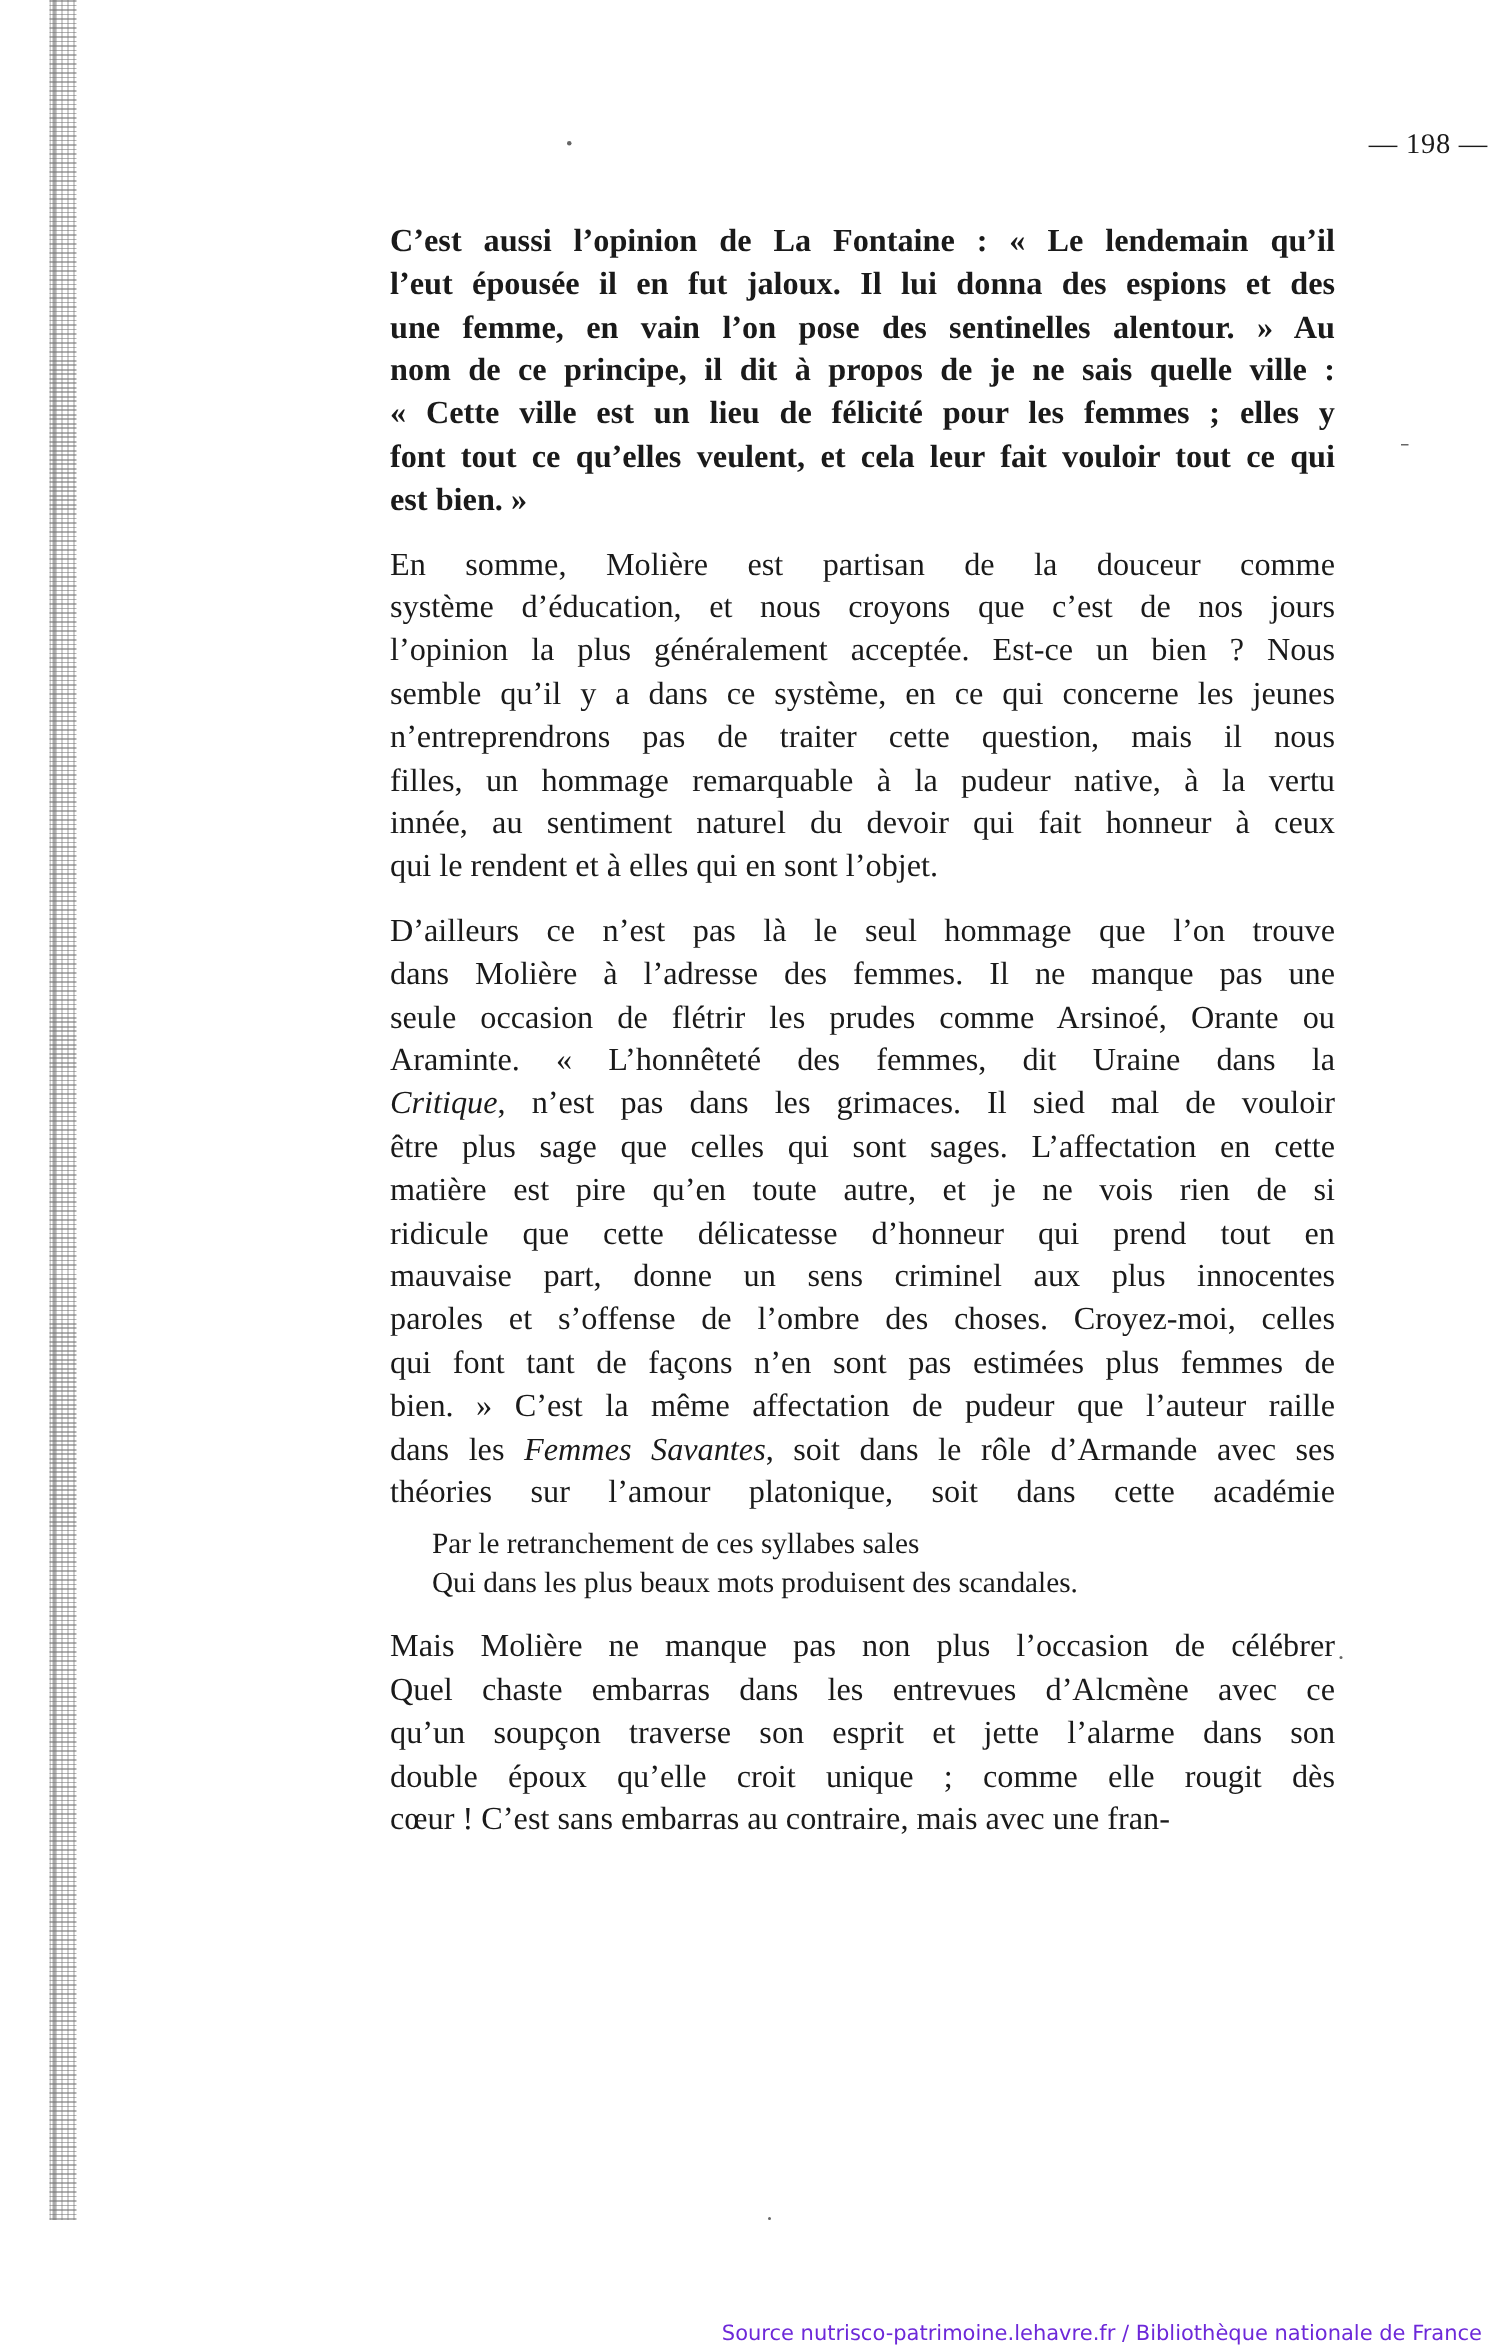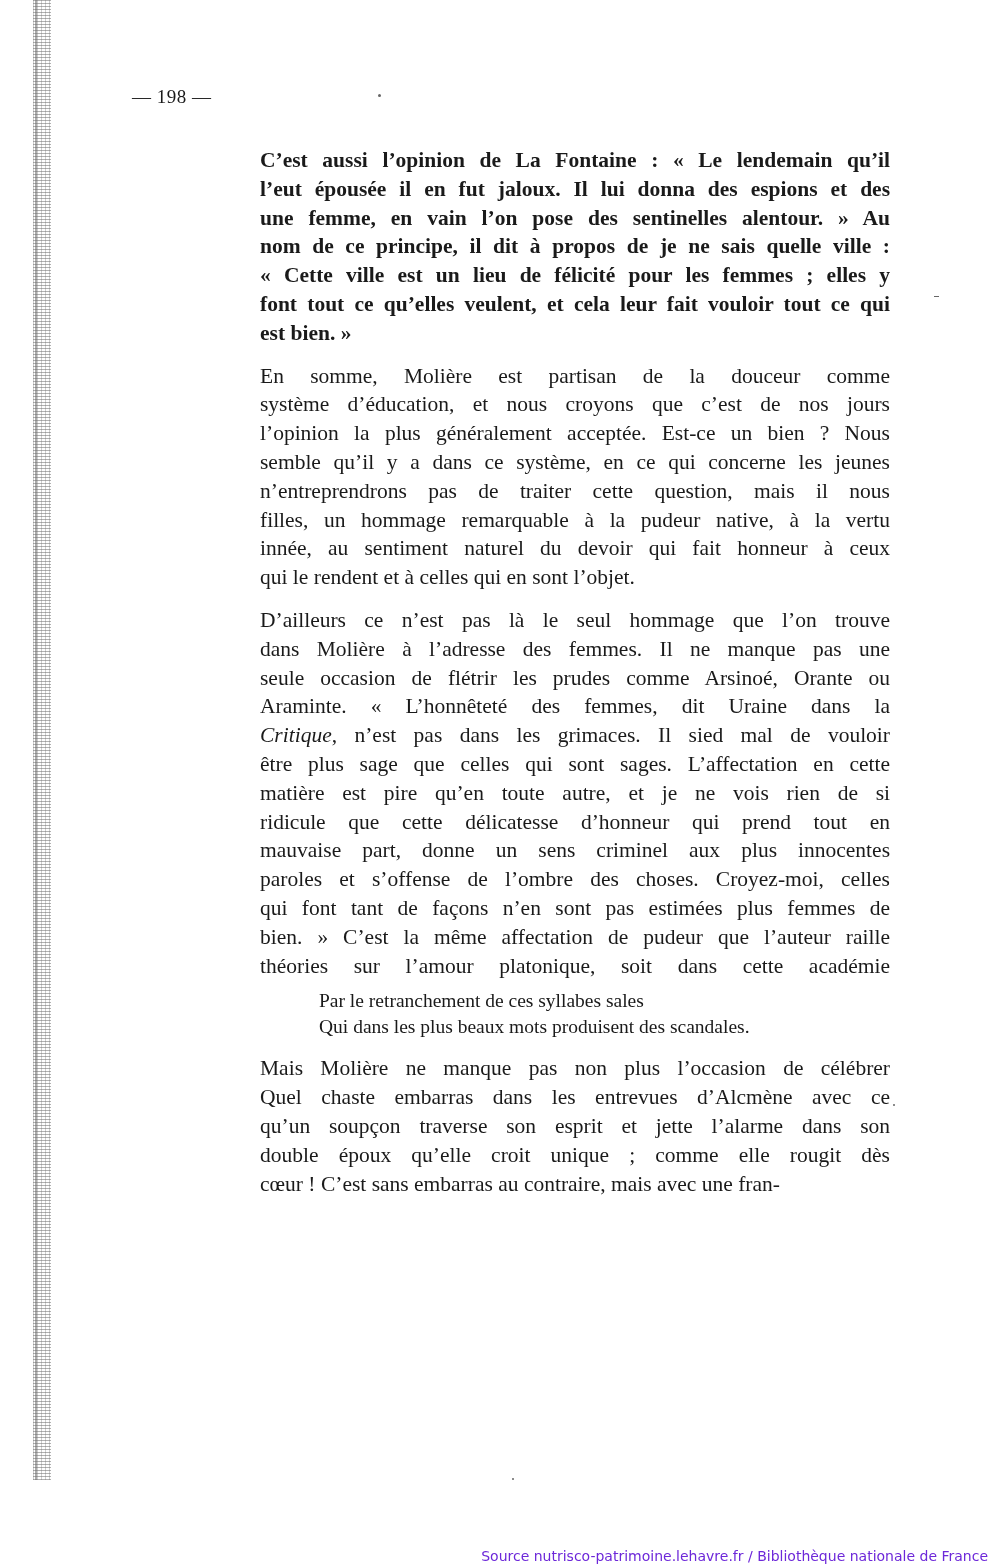--- a/index.html
+++ b/index.html
@@ -12,33 +12,33 @@
       background:
         repeating-linear-gradient(0deg, rgba(0,0,0,0.55) 0 1px, rgba(0,0,0,0) 1px 3px),
         repeating-linear-gradient(90deg, rgba(0,0,0,0.35) 0 1px, rgba(0,0,0,0) 1px 4px);
       opacity: 0.55;
     }
     .binding-strip::before {
       content: ""; position: absolute; left: 2px; top: 0; width: 2px; height: 100%;
       background: rgba(0,0,0,0.6);
     }
     .page-number {
-      position: absolute; top: 86px; left: 0; width: 100%; text-align: left;
+      position: absolute; top: 86px; left: 0; width: 100%; text-align: right;
       font-size: 19px; letter-spacing: 0.5px; padding-left: 132px; box-sizing: border-box;
     }
     .text-column {
       position: absolute; left: 242px; top: 140px; width: 648px;
       font-size: 21.5px; line-height: 28.8px; text-align: justify;
     }
     .para { margin: 0; text-indent: 18px; }
     .para + .para { margin-top: 14px; }
     .para.p1 { margin-top: 6px; font-weight: bold; }
     .line { display: block; text-align: justify; text-align-last: justify; white-space: nowrap; }
     .line.last { text-align-last: left; }
-    .verse-block { margin: 8px 0 14px 77px; font-size: 19.5px; line-height: 26px; }
+    .verse-block { margin: 8px 0 14px 46px; font-size: 19.5px; line-height: 26px; }
     .verse-line { display: block; }
     em { font-style: italic; font-weight: normal; }
     .source-footer {
       position: absolute; right: 4px; bottom: 2px; font-family: "DejaVu Sans", sans-serif;
       font-size: 14px; color: #6d28d9;
     }
     .speck { position: absolute; background: #666; border-radius: 50%; }
   </style>
 </head>
 <body>
@@ -58,35 +58,36 @@
       <span class="line last">est bien. »</span>
     </p>
   <p class="para">
       <span class="line">En somme, Molière est partisan de la douceur comme</span>
       <span class="line">système d’éducation, et nous croyons que c’est de nos jours</span>
       <span class="line">l’opinion la plus généralement acceptée. Est-ce un bien ? Nous</span>
       <span class="line">semble qu’il y a dans ce système, en ce qui concerne les jeunes</span>
       <span class="line">n’entreprendrons pas de traiter cette question, mais il nous</span>
       <span class="line">filles, un hommage remarquable à la pudeur native, à la vertu</span>
       <span class="line">innée, au sentiment naturel du devoir qui fait honneur à ceux</span>
-      <span class="line last">qui le rendent et à celles qui en sont l’objet.</span>
+      <span class="line last">qui le rendent et à elles qui en sont l’objet.</span>
     </p>
   <p class="para">
       <span class="line">D’ailleurs ce n’est pas là le seul hommage que l’on trouve</span>
       <span class="line">dans Molière à l’adresse des femmes. Il ne manque pas une</span>
       <span class="line">seule occasion de flétrir les prudes comme Arsinoé, Orante ou</span>
       <span class="line">Araminte. « L’honnêteté des femmes, dit Uraine dans la</span>
       <span class="line"><em>Critique</em>, n’est pas dans les grimaces. Il sied mal de vouloir</span>
       <span class="line">être plus sage que celles qui sont sages. L’affectation en cette</span>
       <span class="line">matière est pire qu’en toute autre, et je ne vois rien de si</span>
       <span class="line">ridicule que cette délicatesse d’honneur qui prend tout en</span>
       <span class="line">mauvaise part, donne un sens criminel aux plus innocentes</span>
       <span class="line">paroles et s’offense de l’ombre des choses. Croyez-moi, celles</span>
       <span class="line">qui font tant de façons n’en sont pas estimées plus femmes de</span>
       <span class="line">bien. » C’est la même affectation de pudeur que l’auteur raille</span>
+      <span class="line">dans les <em>Femmes Savantes</em>, soit dans le rôle d’Armande avec ses</span>
       <span class="line">théories sur l’amour platonique, soit dans cette académie</span>
     </p>
   <div class="verse-block">
     <span class="verse-line">Par le retranchement de ces syllabes sales</span>
     <span class="verse-line">Qui dans les plus beaux mots produisent des scandales.</span>
   </div>
   <p class="para">
       <span class="line">Mais Molière ne manque pas non plus l’occasion de célébrer</span>
       <span class="line">Quel chaste embarras dans les entrevues d’Alcmène avec ce</span>
       <span class="line">qu’un soupçon traverse son esprit et jette l’alarme dans son</span>

